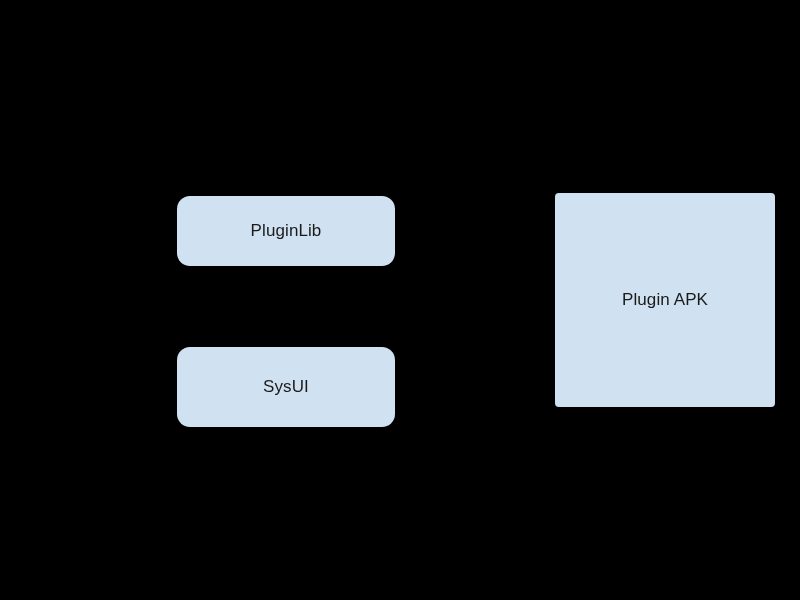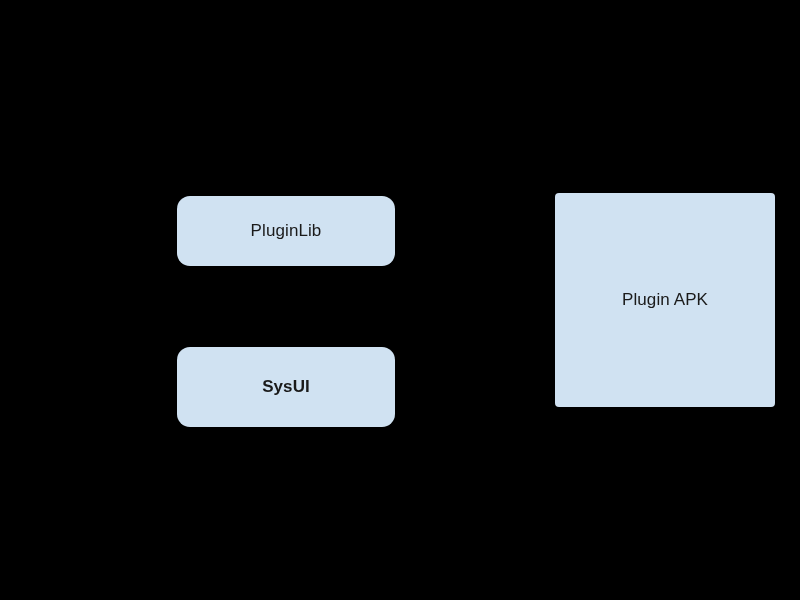--- a/index.html
+++ b/index.html
@@ -48,21 +48,20 @@
     left: 133px;
     top: 196px;
     width: 218px;
     height: 70px;
   }
   #node-sysui {
     left: 133px;
     top: 347px;
     width: 218px;
     height: 80px;
-    font-weight: bold;
   }
   #node-plugin-apk {
     left: 555px;
     top: 193px;
     width: 220px;
     height: 214px;
   }
 </style>
 </head>
 <body>

